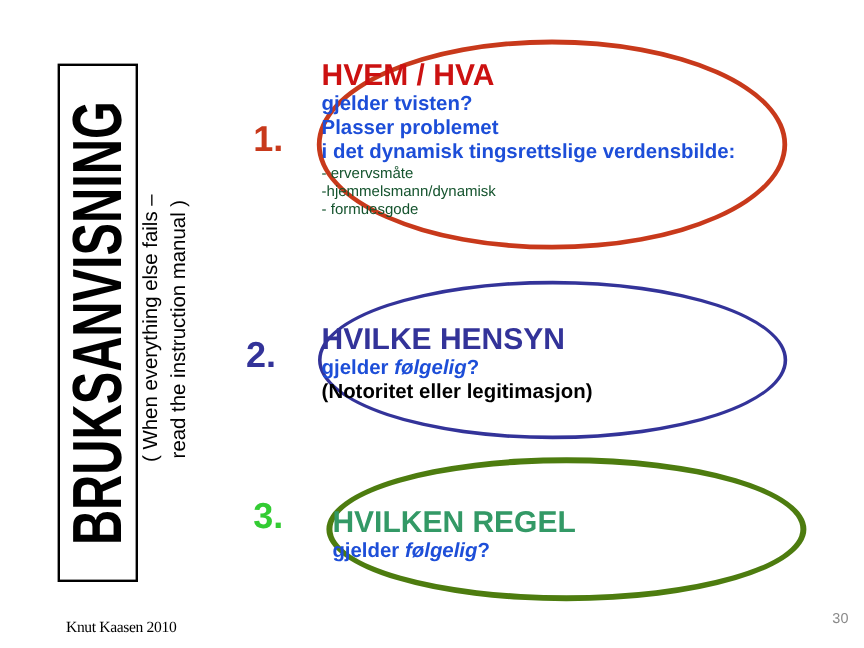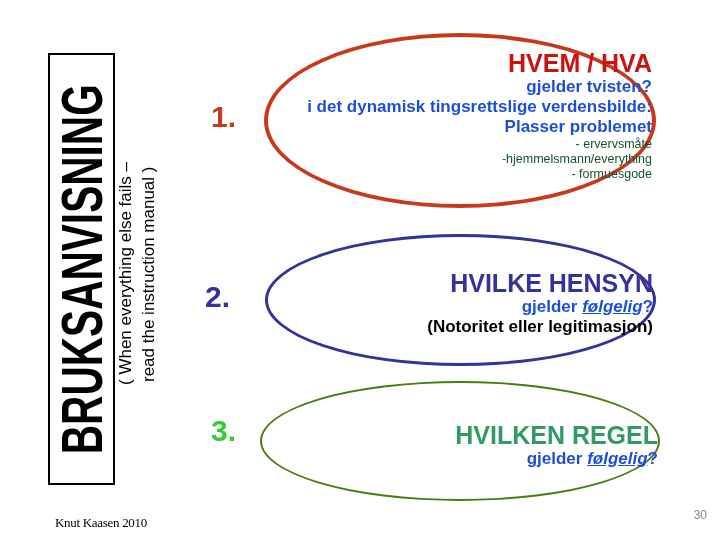--- a/index.html
+++ b/index.html
@@ -30,35 +30,35 @@
 
   
   .step-num { position:absolute; font-size:30px; font-weight:700; line-height:30px; }
   .num-1 { left:211px; top:102px; color:#c8391b; }
   .num-2 { left:205px; top:282px; color:#333399; }
   .num-3 { left:211px; top:416px; color:#33cc33; }
 
   
   .ellipse {
     position:absolute; border-radius:50%; box-sizing:border-box;
-    display:flex; flex-direction:column; align-items:flex-end; text-align:center;
+    display:flex; flex-direction:column; align-items:flex-start; text-align:center;
   }
   .e1 { left:264px; top:33px;  width:392px; height:175px; border:4px solid #c8391b; padding-top:12px; }
   .e2 { left:265px; top:234px; width:391px; height:132px; border:3px solid #333399; justify-content:center; padding-top:5px; }
-  .e3 { left:260px; top:381px; width:400px; height:120px; border:2px solid #4d7c0f; justify-content:center; padding-top:7px; }
+  .e3 { left:272px; top:381px; width:400px; height:120px; border:5px solid #4d7c0f; justify-content:center; padding-top:7px; }
 
   .heading { font-size:25px; font-weight:700; line-height:28px; white-space:nowrap; }
   .h-red   { color:#cc1111; }
-  .h-blue  { color:#333399;margin-left:28px; }
+  .h-blue  { color:#333399; }
   .h-green { color:#339966; }
 
   .bold-line { font-size:17px; font-weight:700; line-height:20px; color:#1d4ed8; white-space:nowrap; }
   .paren-line { font-size:17px; font-weight:700; line-height:19px; color:#000; white-space:nowrap; }
   .sub-line { font-size:12.5px; font-weight:400; line-height:15px; color:#14532d; white-space:nowrap; }
-  .it { font-style:italic;text-decoration:underline; }
+  .it { font-style:italic; }
 
   
   .author {
     position:absolute; left:13px; top:515px;
     font-family:"Liberation Serif", serif; font-size:13px; color:#000;
     letter-spacing:-0.3px;
     margin-left:42px;
   }
   .page-num {
     position:absolute; right:13px; top:508px;
@@ -79,24 +79,24 @@
     <div>read the instruction manual )</div>
   </div>
 
   <div class="step-num num-1">1.</div>
   <div class="step-num num-2">2.</div>
   <div class="step-num num-3">3.</div>
 
   <div class="ellipse e1">
     <div class="heading h-red">HVEM / HVA</div>
     <div class="bold-line">gjelder tvisten?</div>
+    <div class="bold-line">Plasser problemet</div>
     <div class="bold-line">i det dynamisk tingsrettslige verdensbilde:</div>
-    <div class="bold-line">Plasser problemet</div>
     <div class="sub-line">- ervervsmåte</div>
-    <div class="sub-line">-hjemmelsmann/everything</div>
+    <div class="sub-line">-hjemmelsmann/dynamisk</div>
     <div class="sub-line">- formuesgode</div>
   </div>
 
   <div class="ellipse e2">
     <div class="heading h-blue">HVILKE HENSYN</div>
     <div class="bold-line"><span>gjelder </span><span class="it">følgelig</span><span>?</span></div>
     <div class="paren-line">(Notoritet eller legitimasjon)</div>
   </div>
 
   <div class="ellipse e3">

